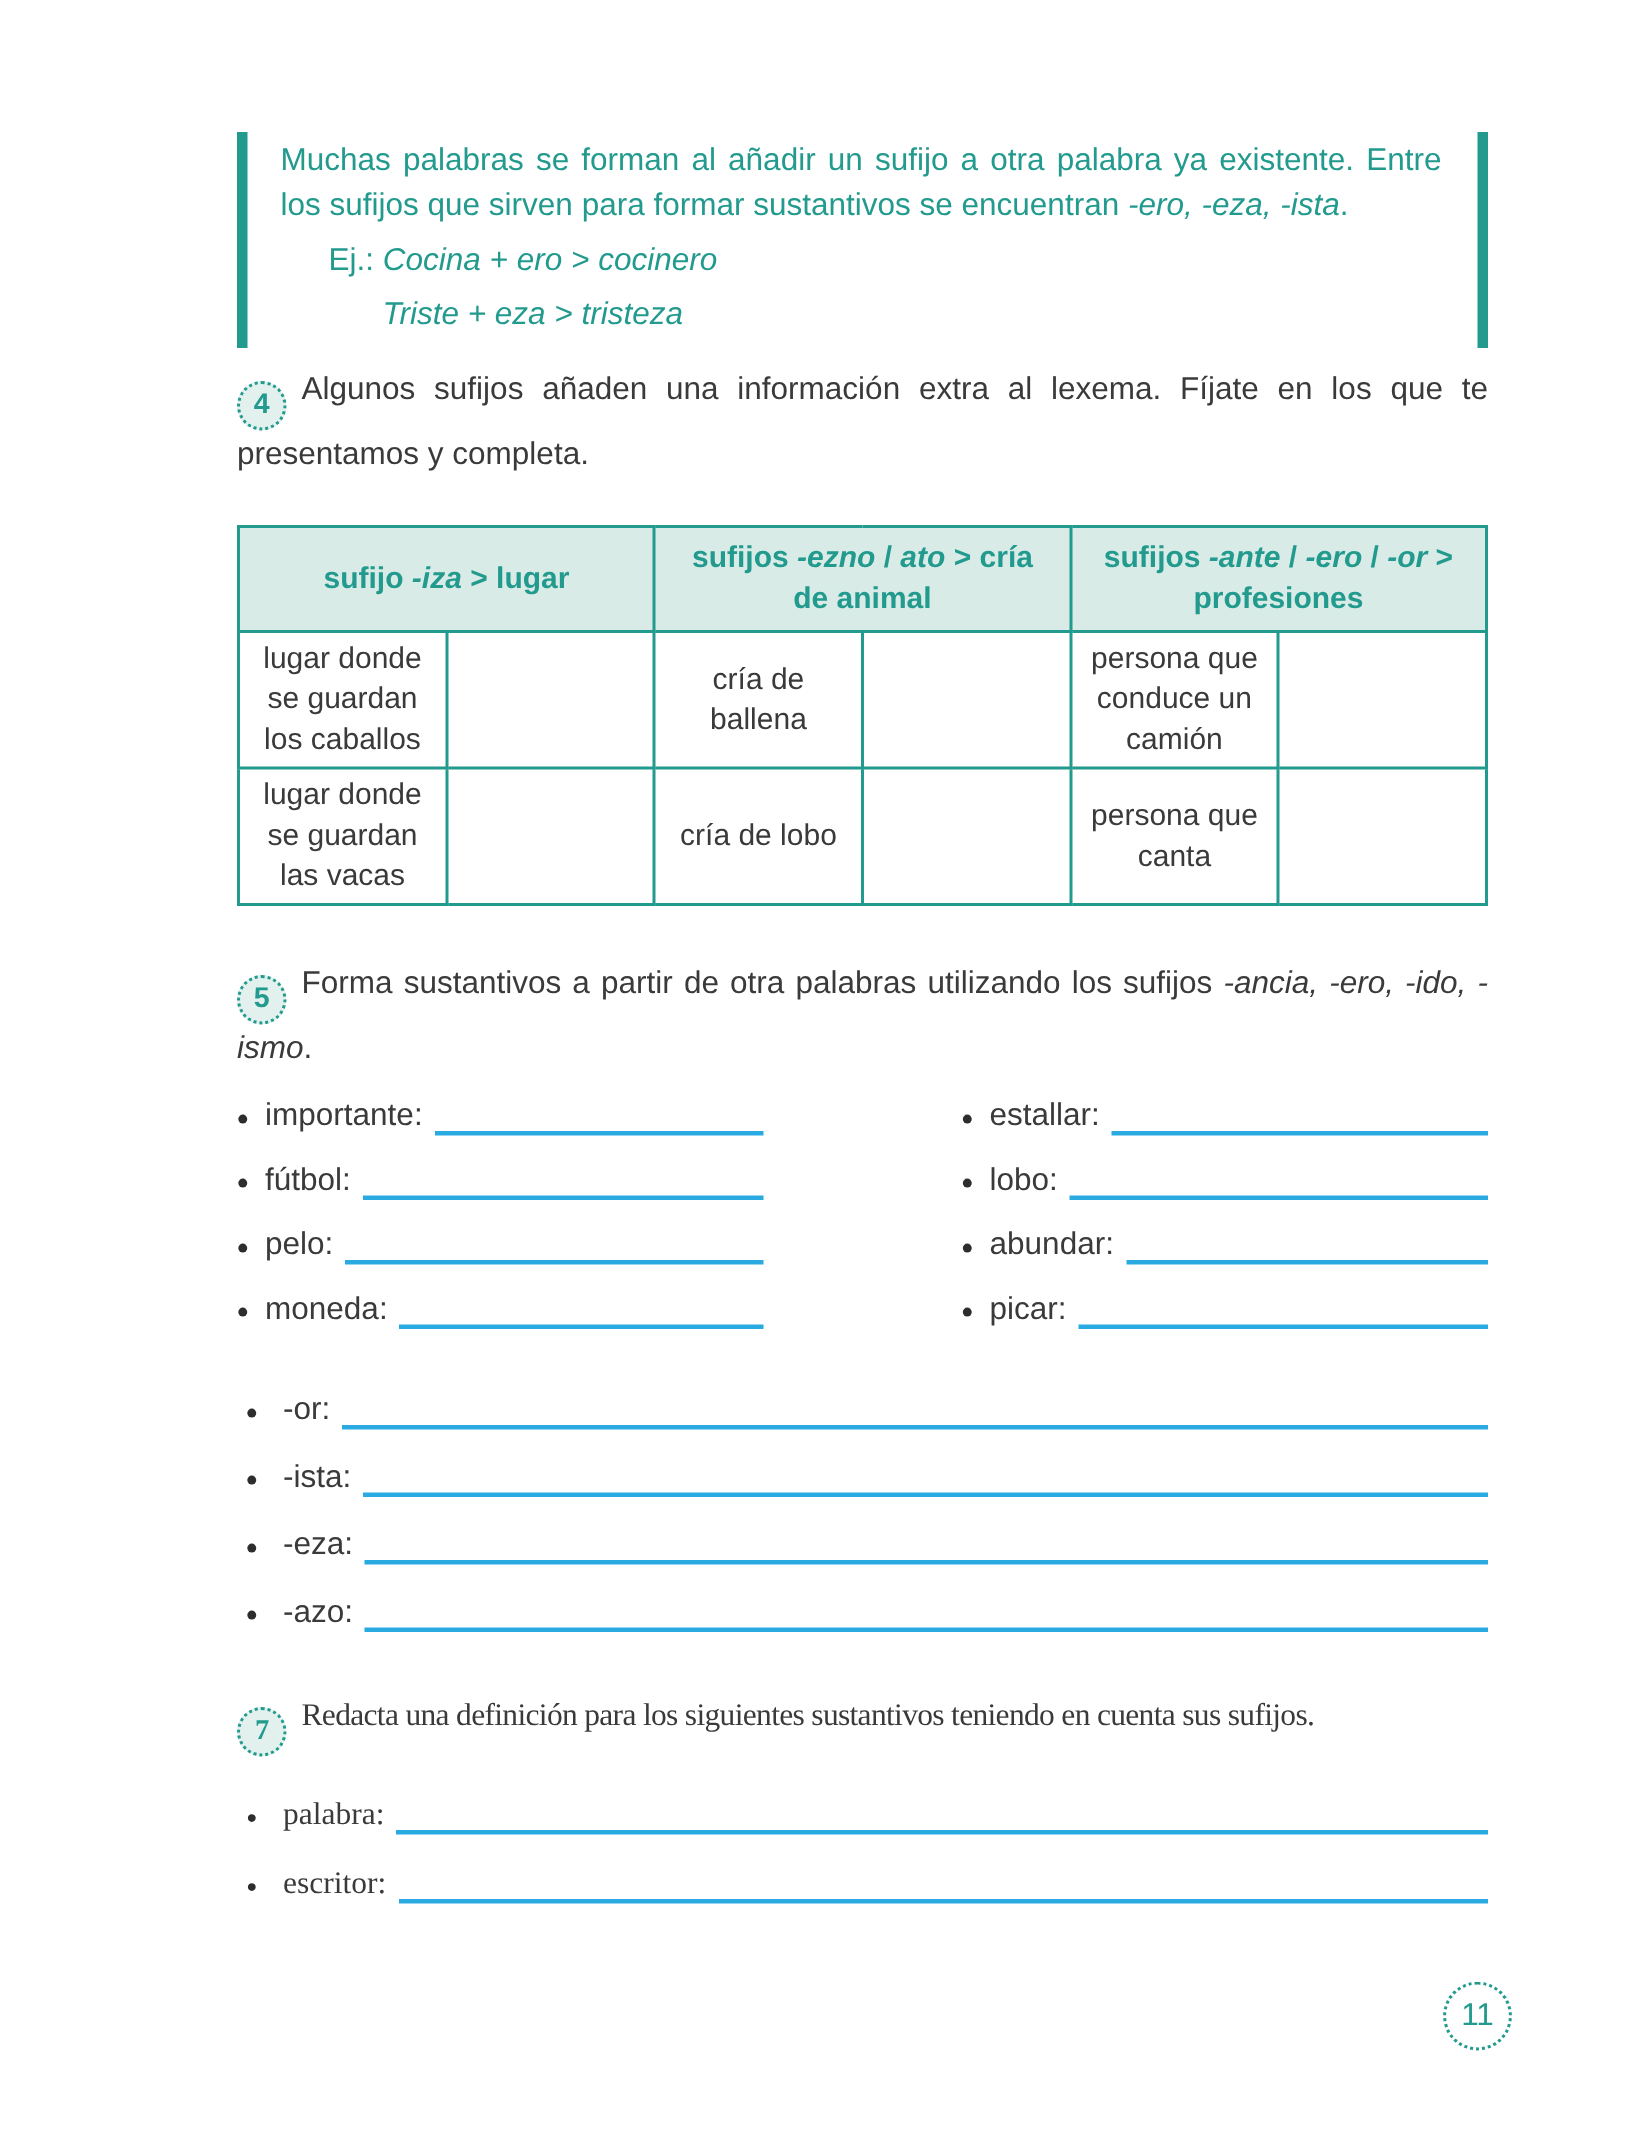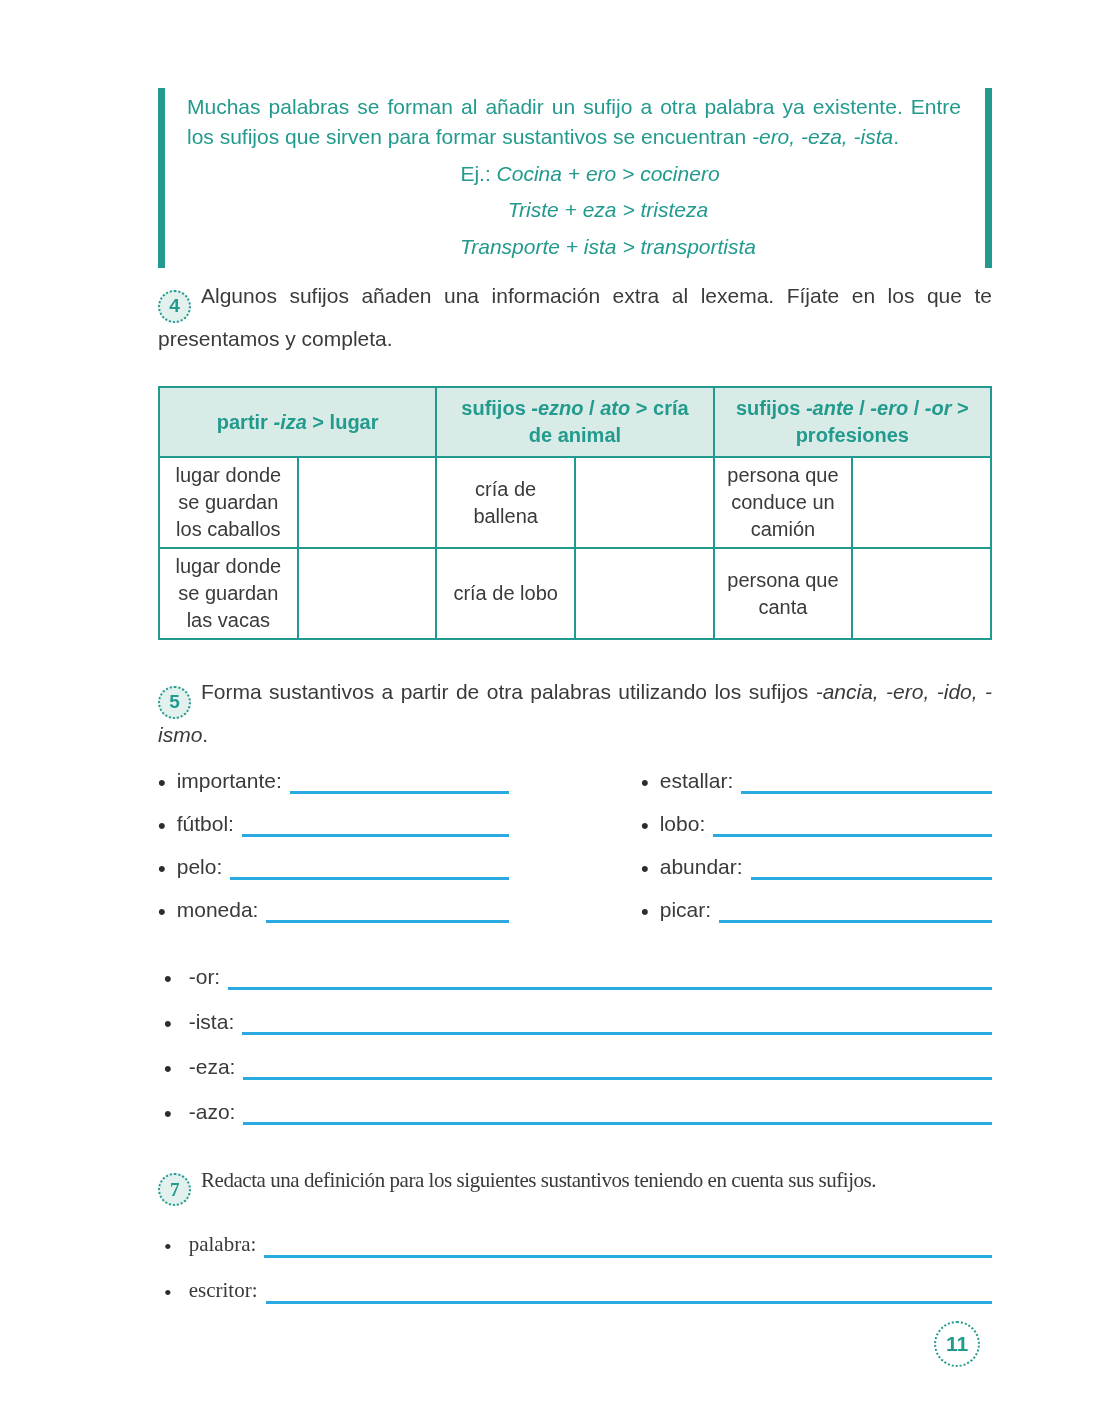--- a/index.html
+++ b/index.html
@@ -27,21 +27,21 @@
   .info-box{
     position:relative;
     border-left:7px solid var(--teal);
     border-right:7px solid var(--teal);
     padding:4px 24px 6px 22px;
     color:var(--teal);
     font-size:21px;
     line-height:1.45;
   }
   .info-box p{text-align:justify;}
-  .ej-row{padding-left:32px;margin-top:6px;text-align:center;}
+  .ej-row{padding-left:32px;margin-top:6px;}
   .ej-row.indent{padding-left:68px;}
 
   
   .exercise{margin-top:30px;}
   .ex-head{
     font-size:21px;
     line-height:1.5;
     text-align:justify;
   }
   .badge{
@@ -118,57 +118,56 @@
   }
   .one-col{margin-top:26px;}
   .one-col .fill-item{margin-bottom:20px;}
   .one-col .bullet{margin-right:17px;margin-left:6px;}
 
   .ex7-head{white-space:nowrap;letter-spacing:-0.45px;}
 
   
   .page-badge{
     position:absolute;
-    left:934px;top:1321px;
+    left:962px;top:1321px;
     width:46px;height:46px;
     border-radius:50%;
     border:2.5px dotted var(--teal);
     background:#ffffff;
     color:var(--teal);
-    font-size:21px;font-weight:bold;
+    font-size:21px;font-weight:normal;
     display:flex;align-items:center;justify-content:center;
   }
 </style>
 </head>
 <body>
 
 <div class="content">
 
   <div class="info-box">
     <p><span>Muchas palabras se forman al añadir un sufijo a otra palabra ya existente. Entre los sufijos que sirven para formar sustantivos se encuentran </span><span class="it">-ero, -eza, -ista</span><span>.</span></p>
     <div class="ej-row"><span>Ej.: </span><span class="it">Cocina + ero &gt; cocinero</span></div>
     <div class="ej-row indent"><span class="it">Triste + eza &gt; tristeza</span></div>
-    <div class="ej-row indent"><span class="it">Transporte + ista &gt; transportista</span></div>
   </div>
 
   <div class="exercise" style="margin-top:12px;">
     <p class="ex-head"><span class="badge">4</span><span>Algunos sufijos añaden una información extra al lexema. Fíjate en los que te presentamos y completa.</span></p>
 
     <table class="suffix-table">
       <colgroup>
           <col>
           <col>
           <col>
           <col>
           <col>
           <col>
         </colgroup>
       <thead>
         <tr>
-          <th colspan="2"><span>partir </span><span class="it">-iza</span><span> &gt; lugar</span></th>
+          <th colspan="2"><span>sufijo </span><span class="it">-iza</span><span> &gt; lugar</span></th>
           <th colspan="2"><span>sufijos </span><span class="it">-ezno</span><span> / </span><span class="it">ato</span><span> &gt; cría de animal</span></th>
           <th colspan="2"><span>sufijos </span><span class="it">-ante</span><span> / </span><span class="it">-ero</span><span> / </span><span class="it">-or</span><span> &gt; profesiones</span></th>
         </tr>
       </thead>
       <tbody>
         <tr>
           <td>lugar donde se guardan los caballos</td>
           <td></td>
           <td>cría de ballena</td>
           <td></td>

